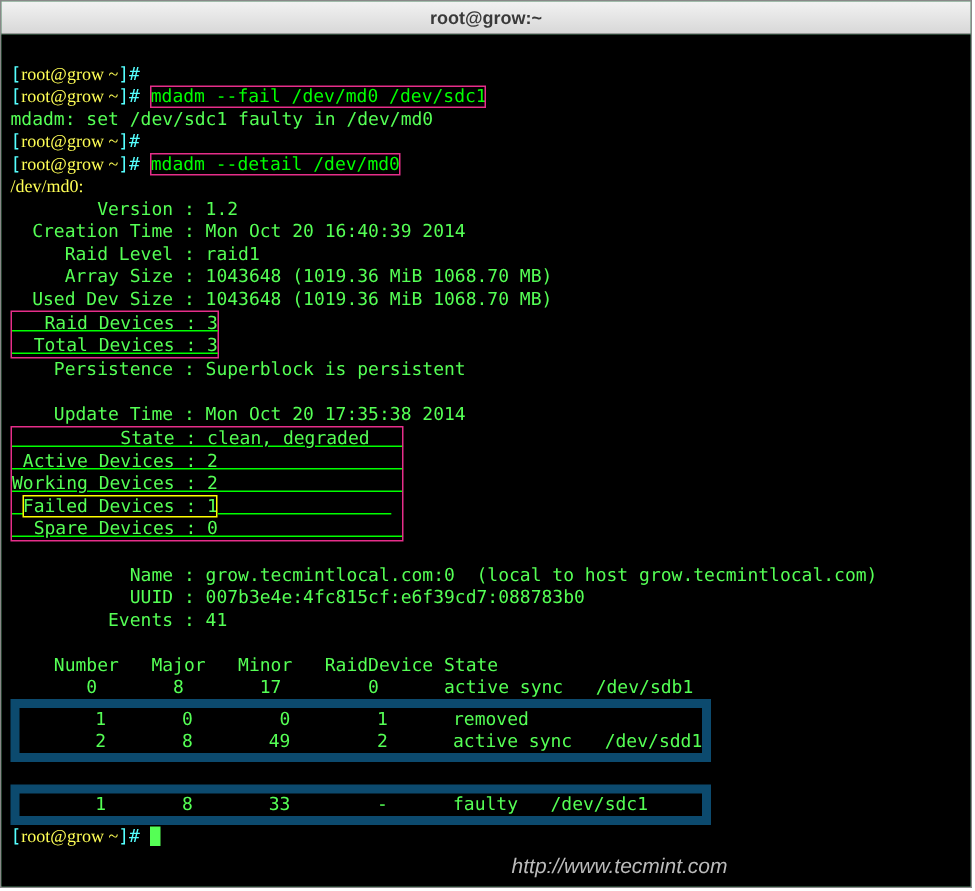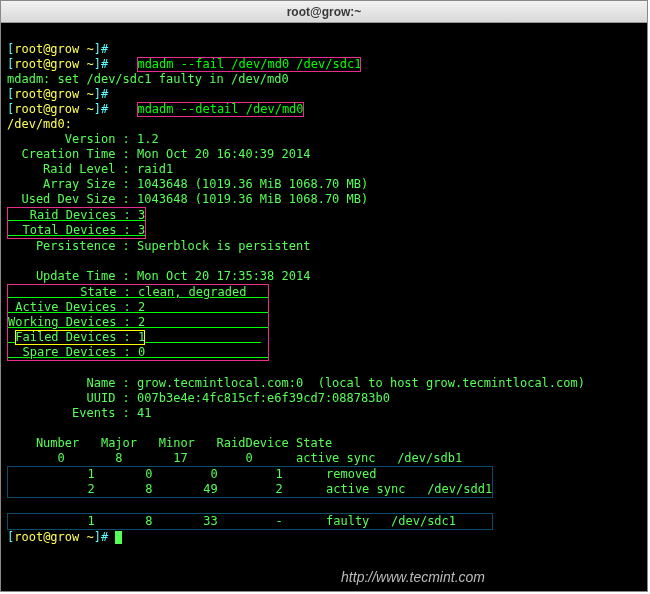--- a/index.html
+++ b/index.html
@@ -52,45 +52,43 @@
     .terminal {
       background: #000;
       color: #0f0;
       padding: 4px 6px;
       height: calc(100% - 22px);
       line-height: 15px;
       white-space: pre;
       position: relative;
       overflow: hidden;
     }
-    .yellow { color: #ffff55; }
+    .yellow { color: #ffff55; font-family: Liberation Serif, serif; }
     .cyan { color: #55ffff; }
     .green { color: #55ff55; }
     .magenta-box {
       outline: 1px solid #e62e8a;
       outline-offset: -1px;
       display: inline-block;
-      margin-left: 22px;
     }
     .yellow-box {
       outline: 1px solid #ffff00;
       outline-offset: -1px;
       display: inline-block;
     }
     .box-block {
       border: 1px solid #e62e8a;
       display: block;
       width: fit-content;
       text-decoration: underline;
     }
     .box-yellowblock {
-      border: 1px solid #0c4a6e;
+      border: 6px solid #0c4a6e;
       display: block;
       width: fit-content;
-      padding-left: 29px;
     }
     .line {
       display: block;
       min-height: 15px;
     }
     .cursor {
       display: inline-block;
       width: 7px;
       height: 13px;
       background: #55ff55;

